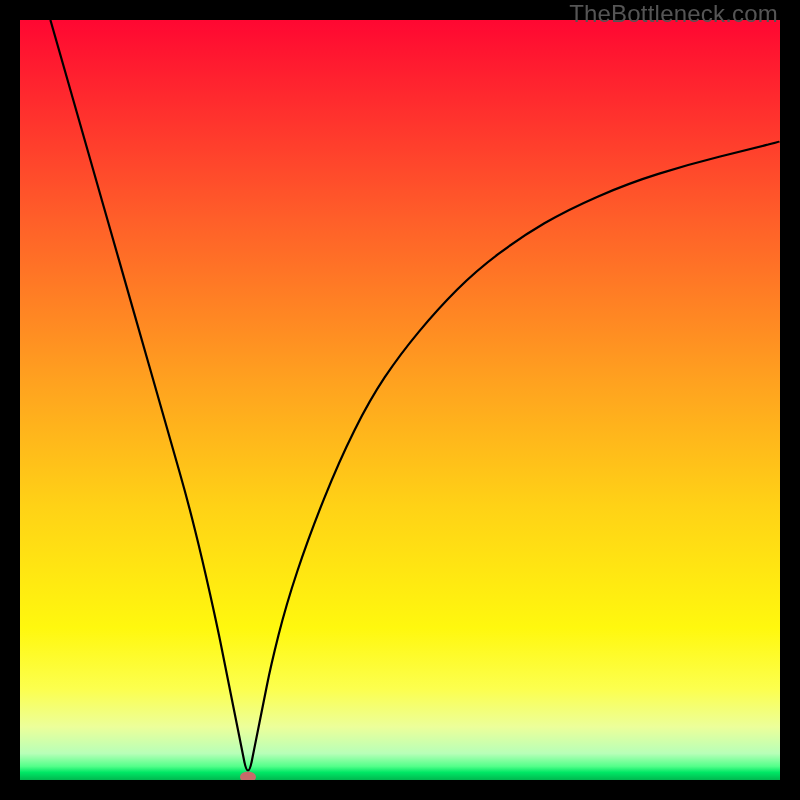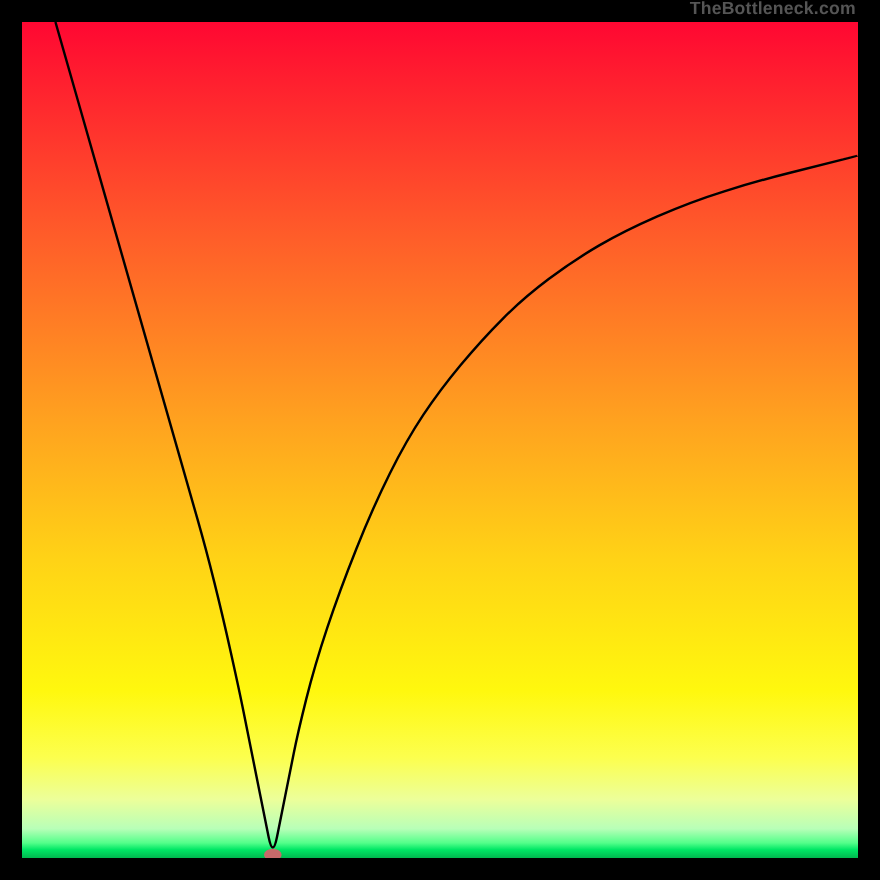--- a/index.html
+++ b/index.html
@@ -45,22 +45,22 @@
     top: 20px;
     left: 20px;
     width: 760px;
     height: 760px;
   }
   .watermark {
     position: absolute;
     top: 0px;
     right: 22px;
     color: #555;
-    font-size: 16px;
-    font-weight: 700;
+    font-size: 24px;
+    font-weight: 400;
     letter-spacing: 0.2px;
   }
 </style>
 </head>
 <body>
 
 <div class="plot-area"></div>
 
 <svg class="curve" viewBox="0 0 760 760" preserveAspectRatio="none">
   <path id="curve-path" fill="none" stroke="#000000" stroke-width="2.2" d="M 30.400000000000002 0 Q 45.6 53.19999999999993 53.2 79.79999999999995 Q 60.800000000000004 106.39999999999998 68.4 133 Q 76 159.60000000000002 83.6 186.20000000000005 Q 91.2 212.80000000000007 98.80000000000001 239.40000000000003 Q 106.4 266 114 292.6 Q 121.60000000000001 319.20000000000005 129.2 345.8 Q 136.79999999999998 372.4 144.39999999999998 399 Q 152 425.6 159.6 452.20000000000005 Q 167.2 478.8 174.8 509.20000000000005 Q 182.4 539.6 190 573.8 Q 197.6 608 201.4 627 Q 205.20000000000002 646 209 665 Q 212.8 684 216.6 703 Q 220.39999999999998 722 224.2 741 Q 228 760 231.8 741 Q 235.6 722 239.4 703 Q 243.20000000000002 684 247 665 Q 250.8 646 258.4 615.6 Q 266 585.2 277.4 551 Q 288.8 516.8 304 478.79999999999995 Q 319.2 440.8 334.4 410.4 Q 349.6 380 364.8 357.2 Q 380 334.4 399 311.6 Q 418.00000000000006 288.8 437 269.79999999999995 Q 456 250.79999999999995 478.8 233.7 Q 501.6 216.60000000000002 524.4 203.3 Q 547.1999999999999 190 577.5999999999999 176.7 Q 608 163.39999999999998 638.4 153.89999999999998 Q 668.8 144.39999999999998 699.2 136.8 Q 729.6 129.20000000000005 744.8 125.40000000000003 T 760 121.60000000000002"></path>

